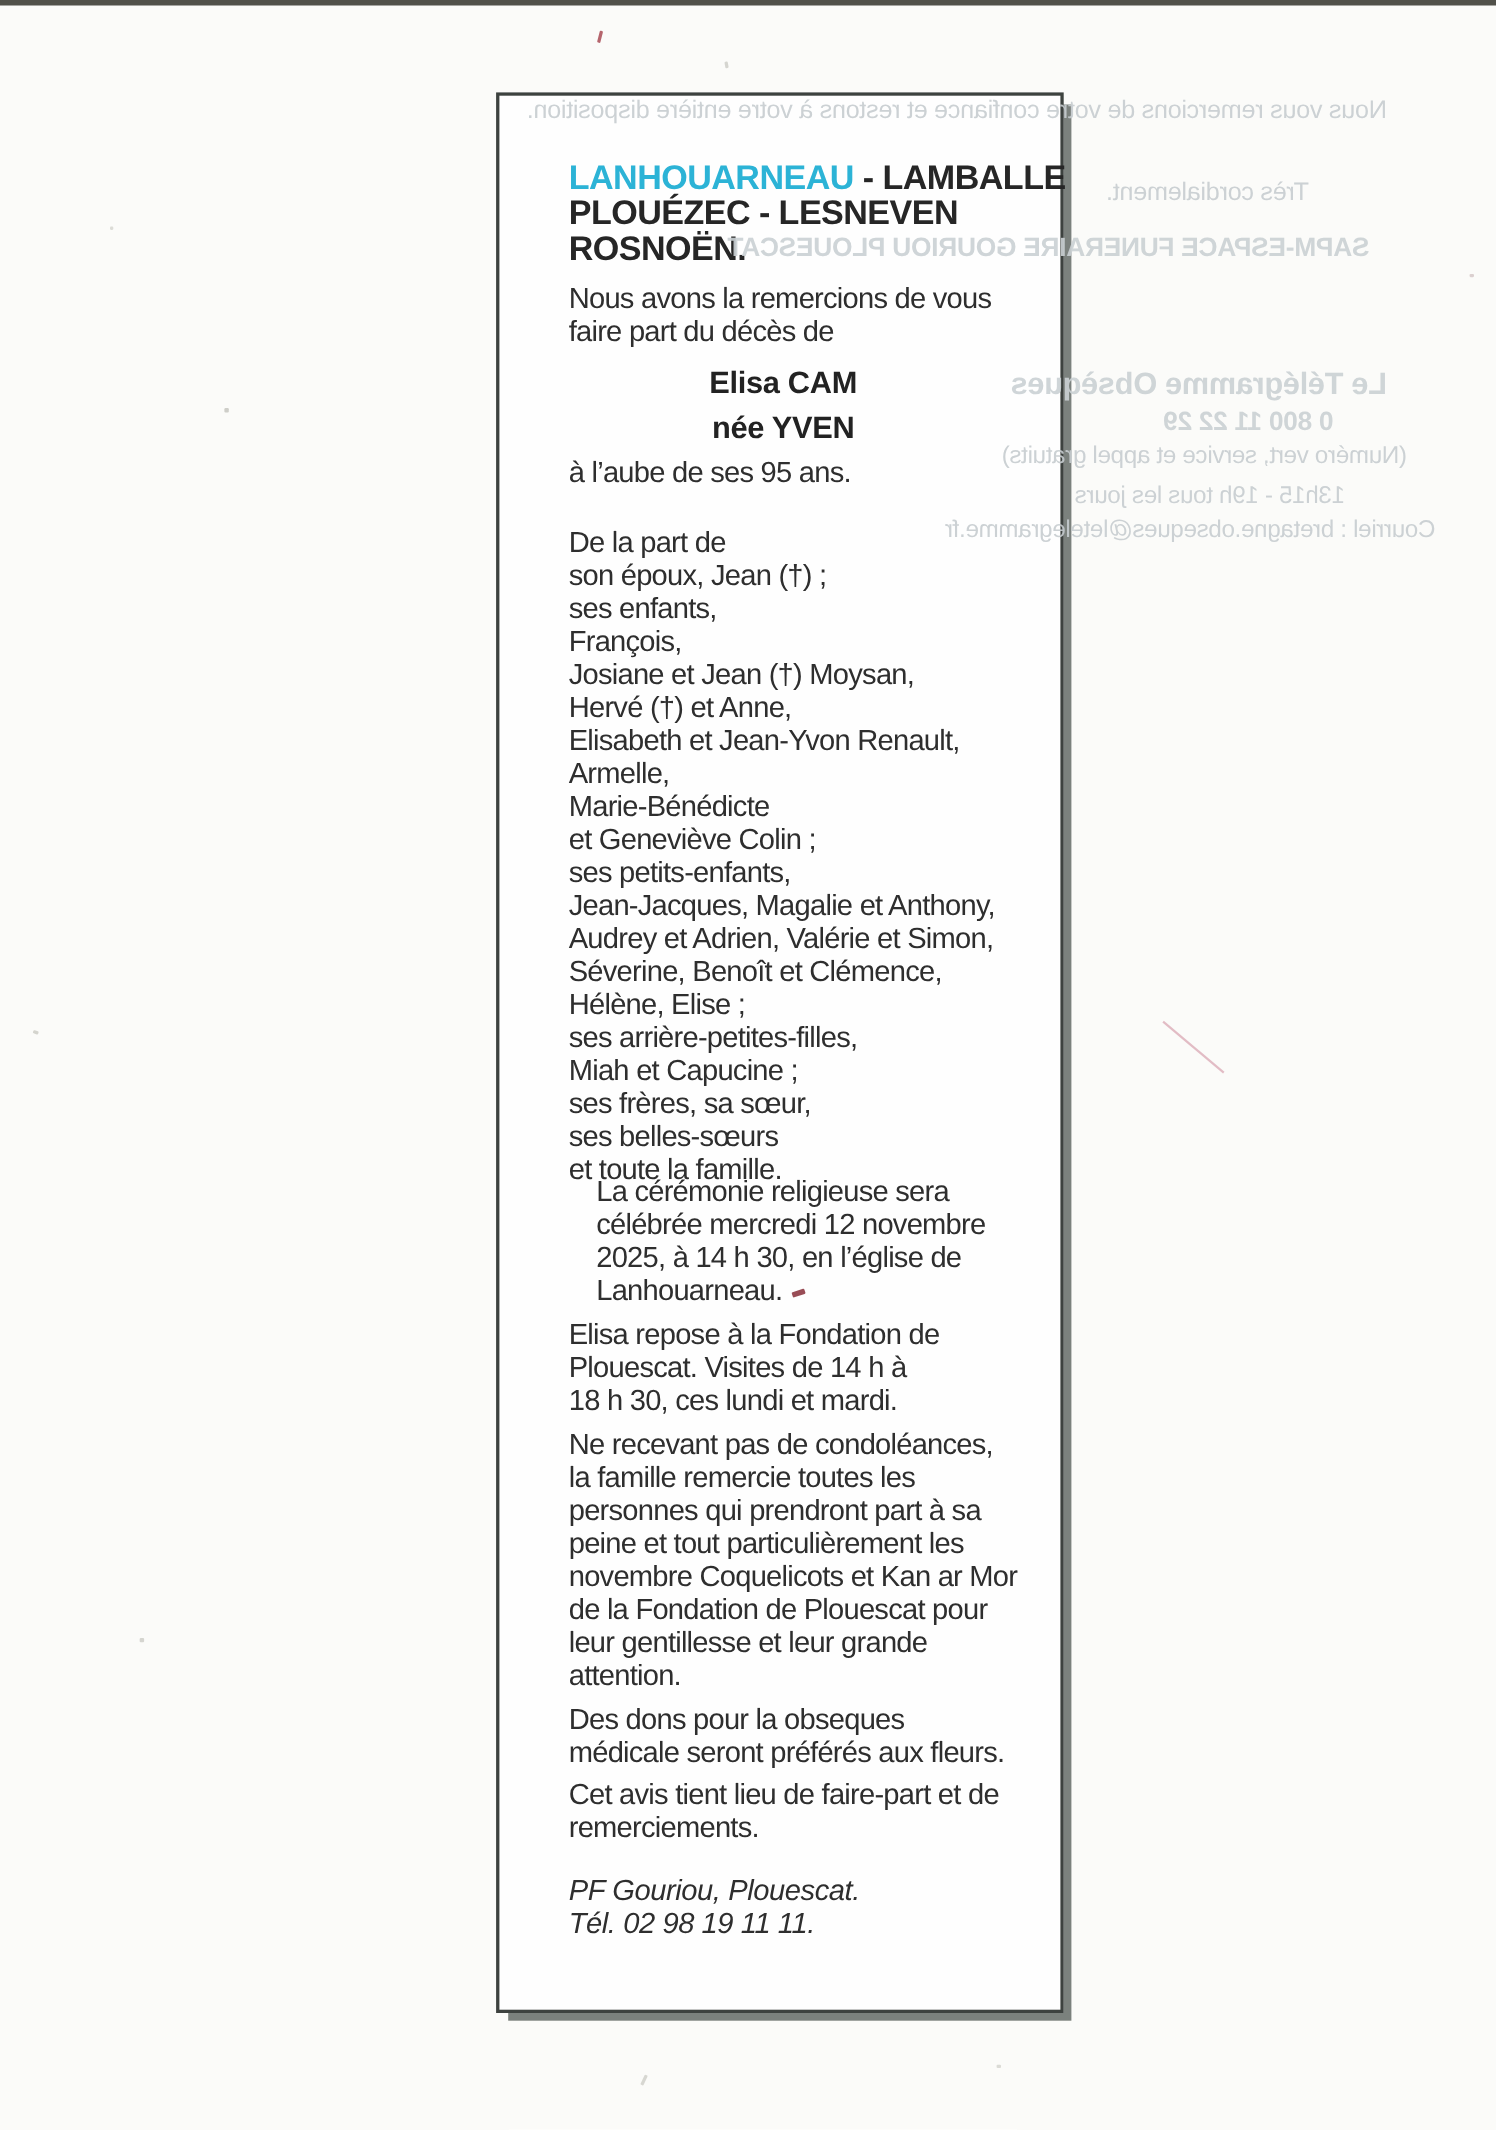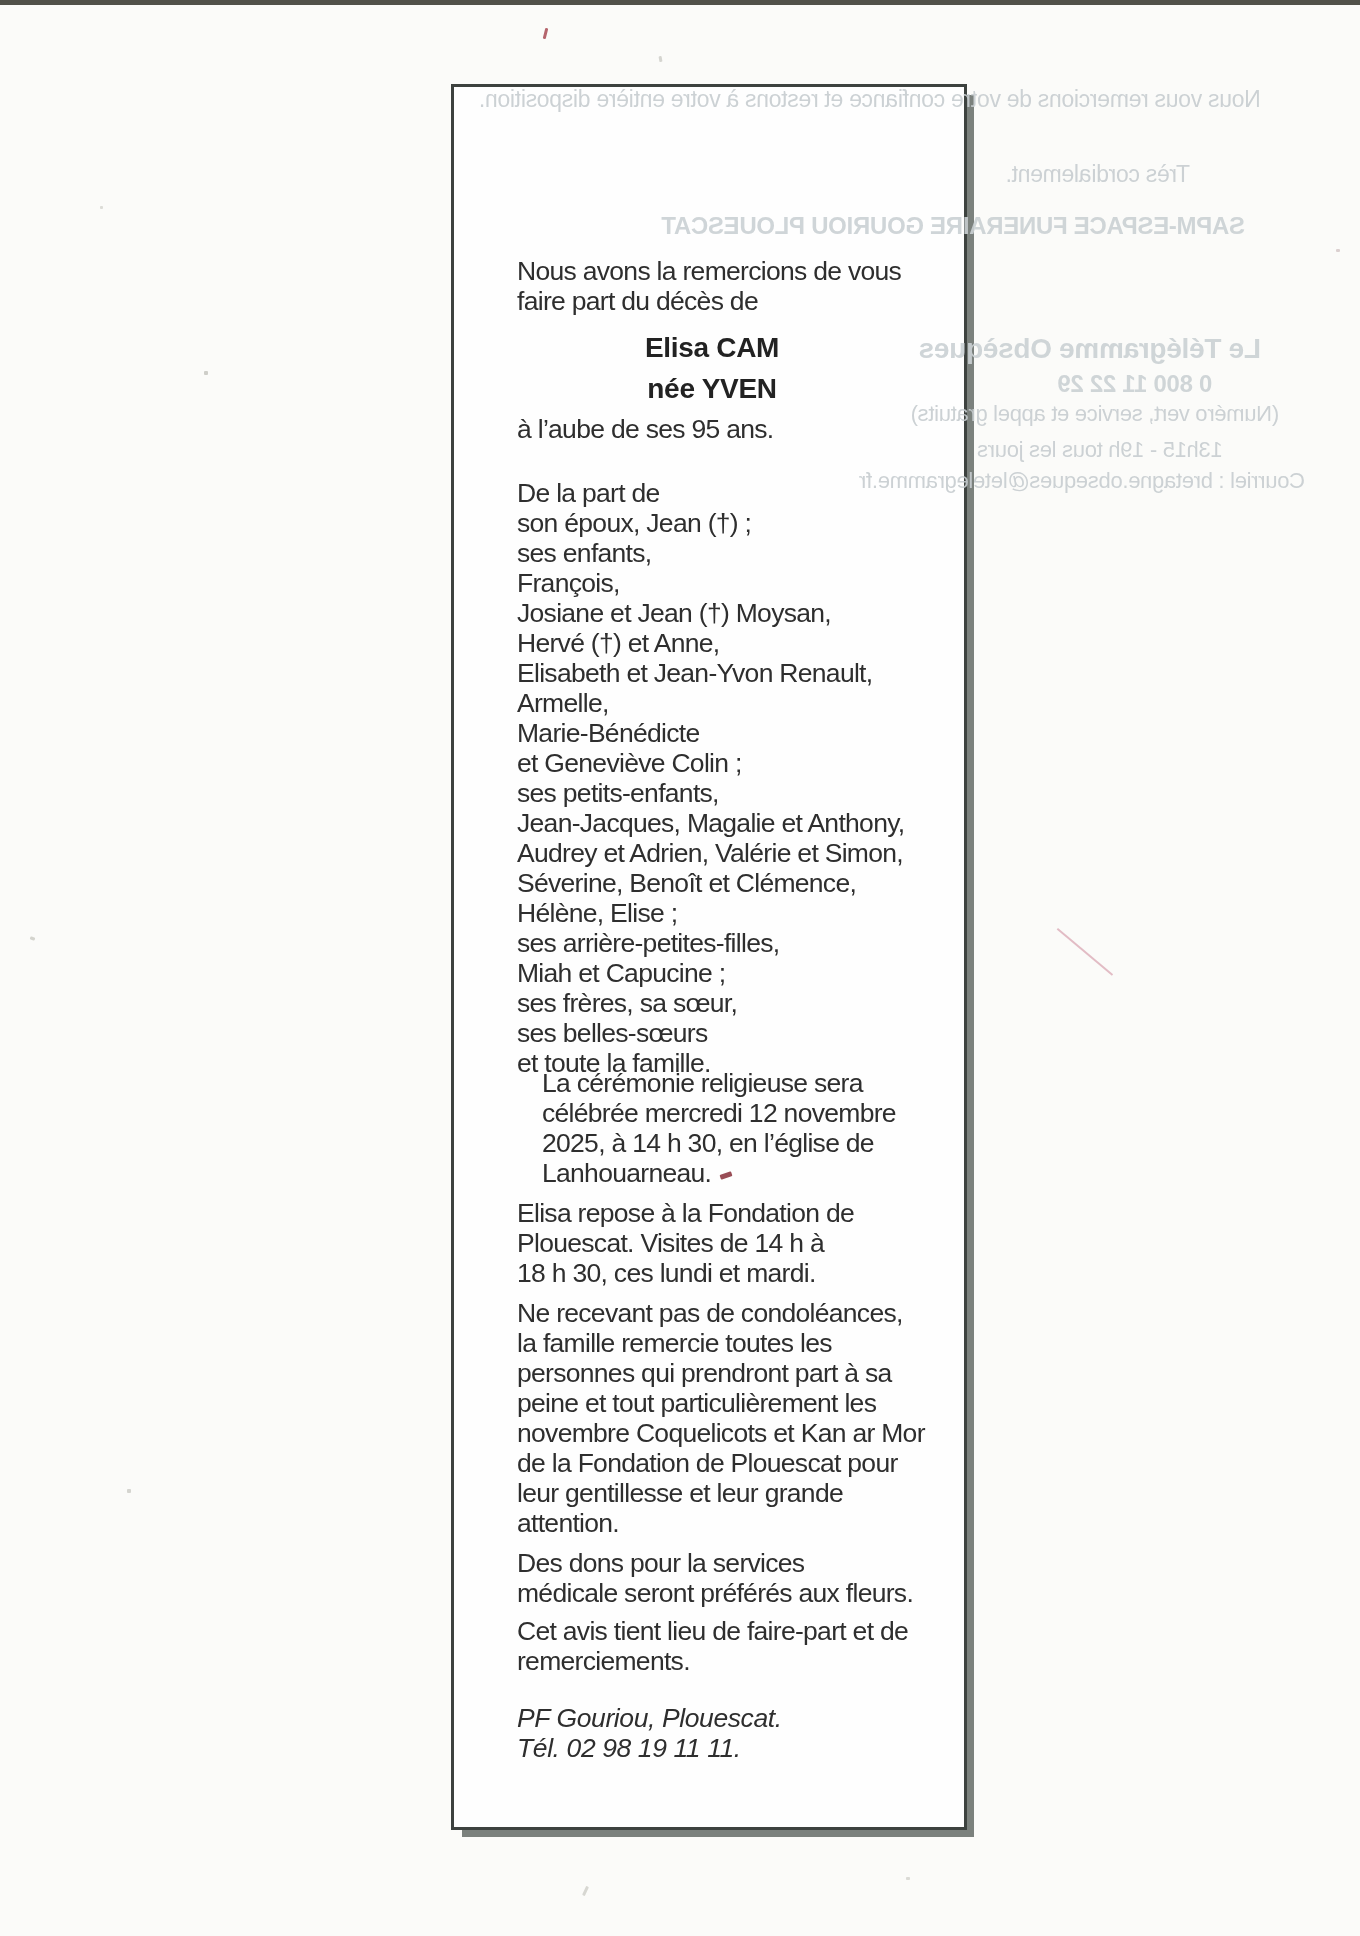--- a/index.html
+++ b/index.html
@@ -75,20 +75,25 @@
       <div class="bleed-line b" style="left: 775px; top: 212px; width: 470px; font-size: 24px;">SAPM-ESPACE FUNERAIRE GOURIOU PLOUESCAT</div>
       <div class="bleed-line b" style="left: 880px; top: 333px; width: 420px; font-size: 28px;">Le Télégramme Obsèques</div>
       <div class="bleed-line b" style="left: 1045px; top: 370px; width: 180px; font-size: 24px;">0 800 11 22 29</div>
       <div class="bleed-line" style="left: 900px; top: 401px; width: 390px; font-size: 22px;">(Numéro vert, service et appel gratuits)</div>
       <div class="bleed-line" style="left: 950px; top: 437px; width: 300px; font-size: 22px;">13h15 - 19h tous les jours</div>
       <div class="bleed-line" style="left: 875px; top: 468px; width: 430px; font-size: 22px;">Courriel : bretagne.obseques@letelegramme.fr</div>
     </div>
 
   <div class="notice">
 
+    <div class="blk hdr">
+      <div><span class="town">LANHOUARNEAU</span><span> - LAMBALLE</span></div>
+      <div>PLOUÉZEC - LESNEVEN</div>
+      <div>ROSNOËN.</div>
+    </div>
 
     <div class="blk intro body-text">
         <div>Nous avons la remercions de vous</div>
         <div>faire part du décès de</div>
       </div>
 
     <div class="blk name">
         <div>Elisa CAM</div>
         <div>née YVEN</div>
       </div>
@@ -136,21 +141,21 @@
         <div>la famille remercie toutes les</div>
         <div>personnes qui prendront part à sa</div>
         <div>peine et tout particulièrement les</div>
         <div>novembre Coquelicots et Kan ar Mor</div>
         <div>de la Fondation de Plouescat pour</div>
         <div>leur gentillesse et leur grande</div>
         <div>attention.</div>
       </div>
 
     <div class="blk donations body-text">
-        <div>Des dons pour la services</div>
+        <div>Des dons pour la obseques</div>
         <div>médicale seront préférés aux fleurs.</div>
       </div>
 
     <div class="blk closing body-text">
         <div>Cet avis tient lieu de faire-part et de</div>
         <div>remerciements.</div>
       </div>
 
     <div class="blk signature body-text">
         <div>PF Gouriou, Plouescat.</div>

